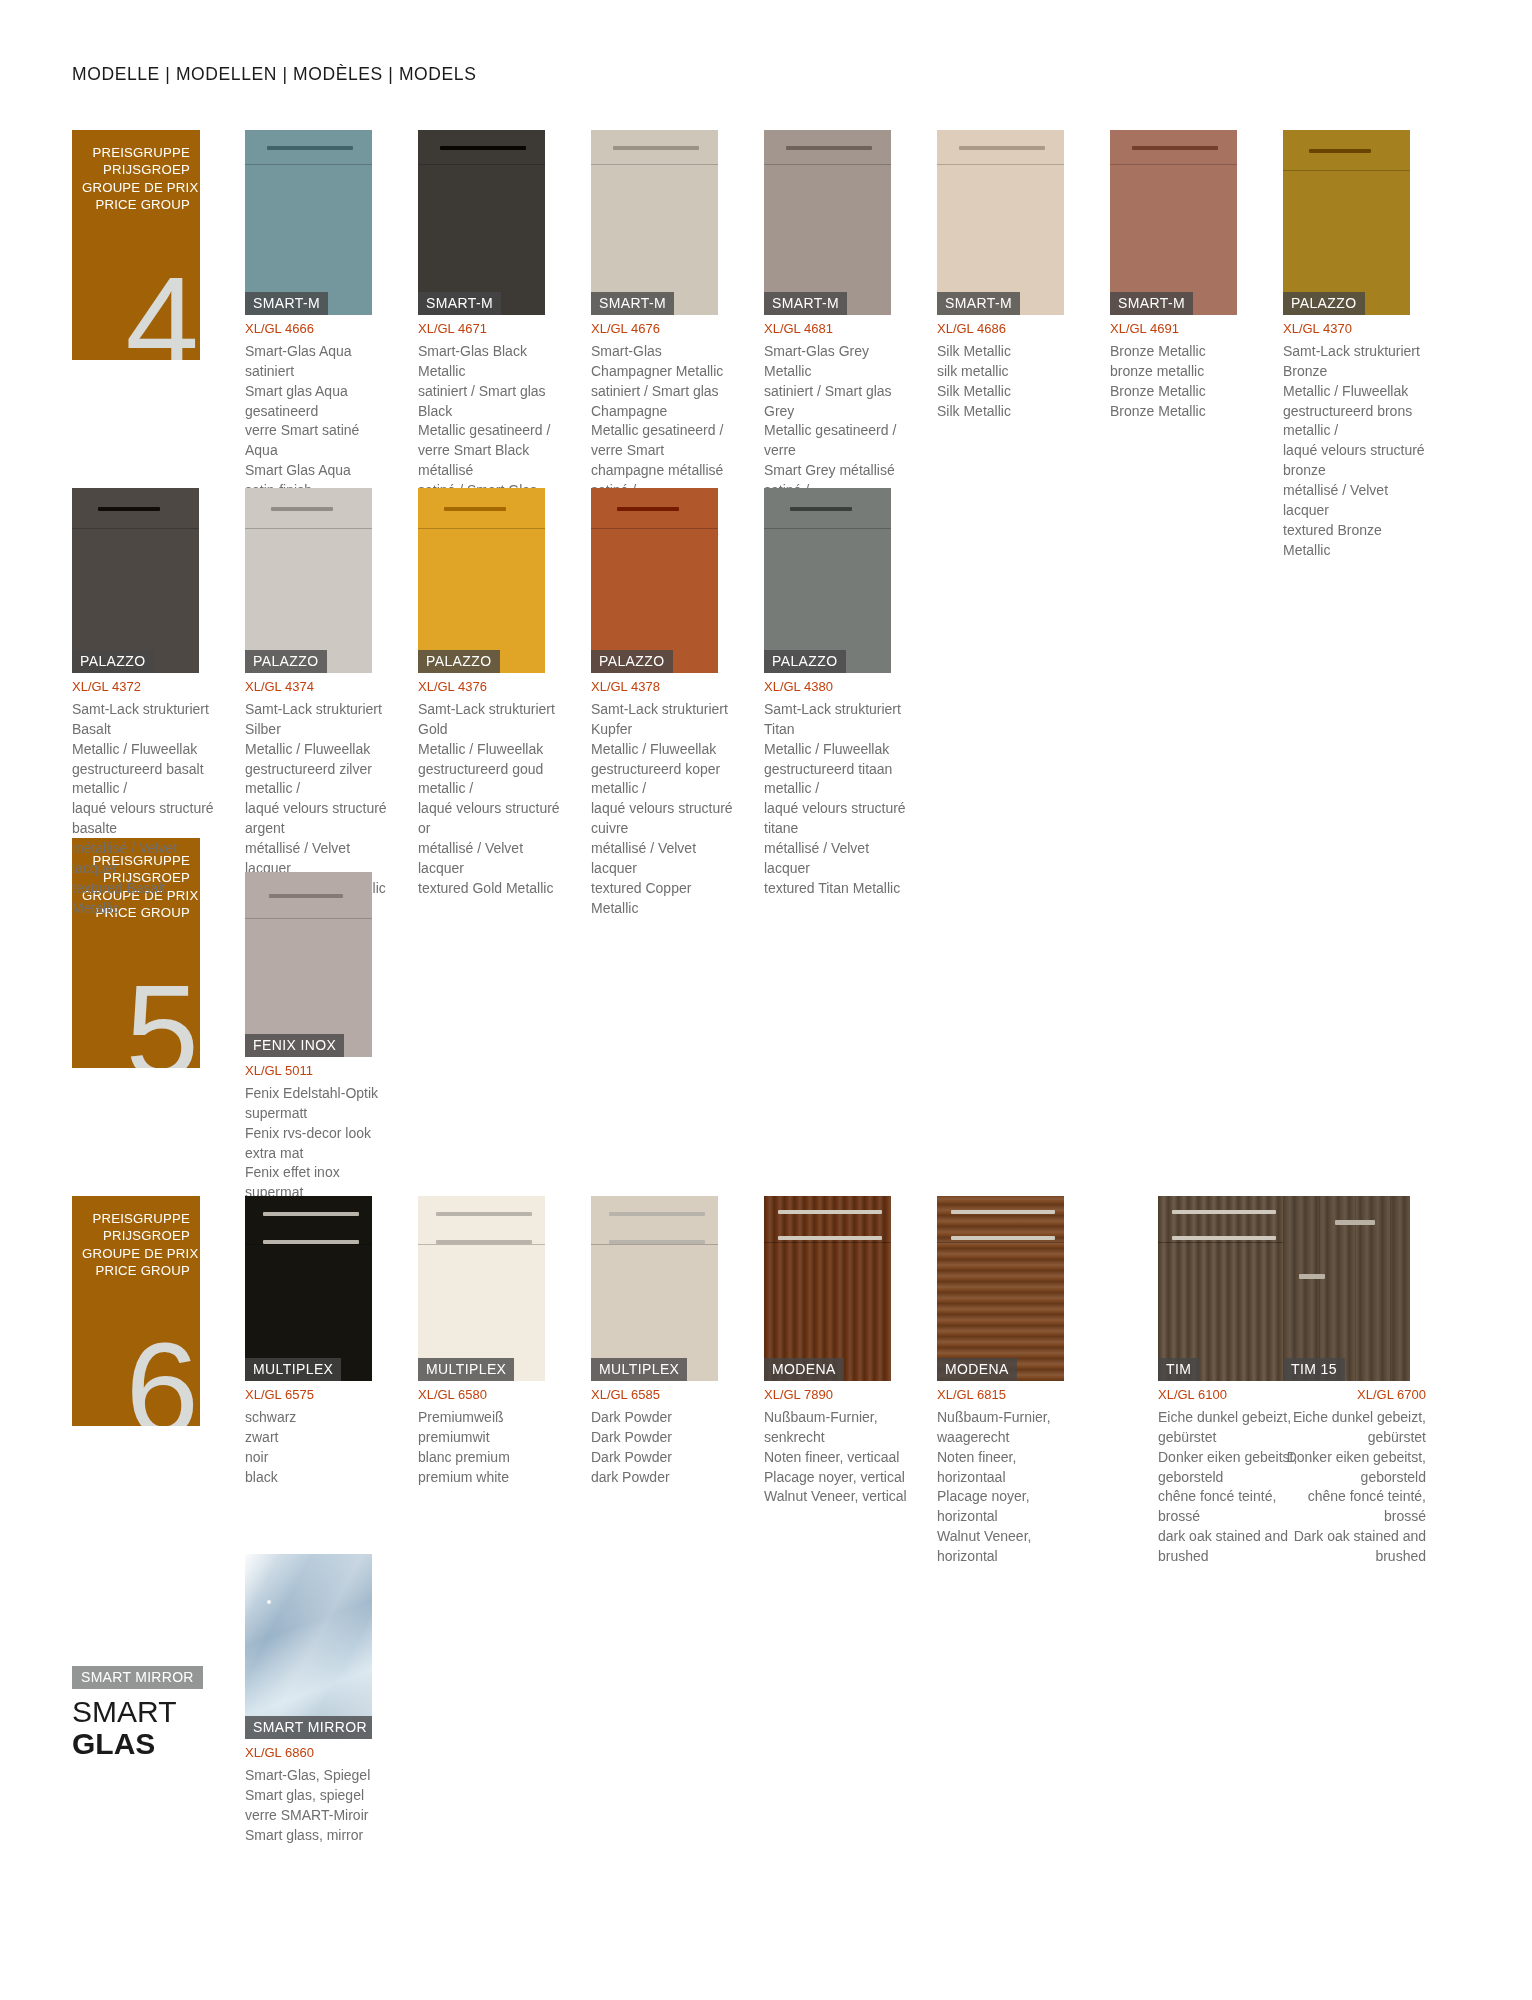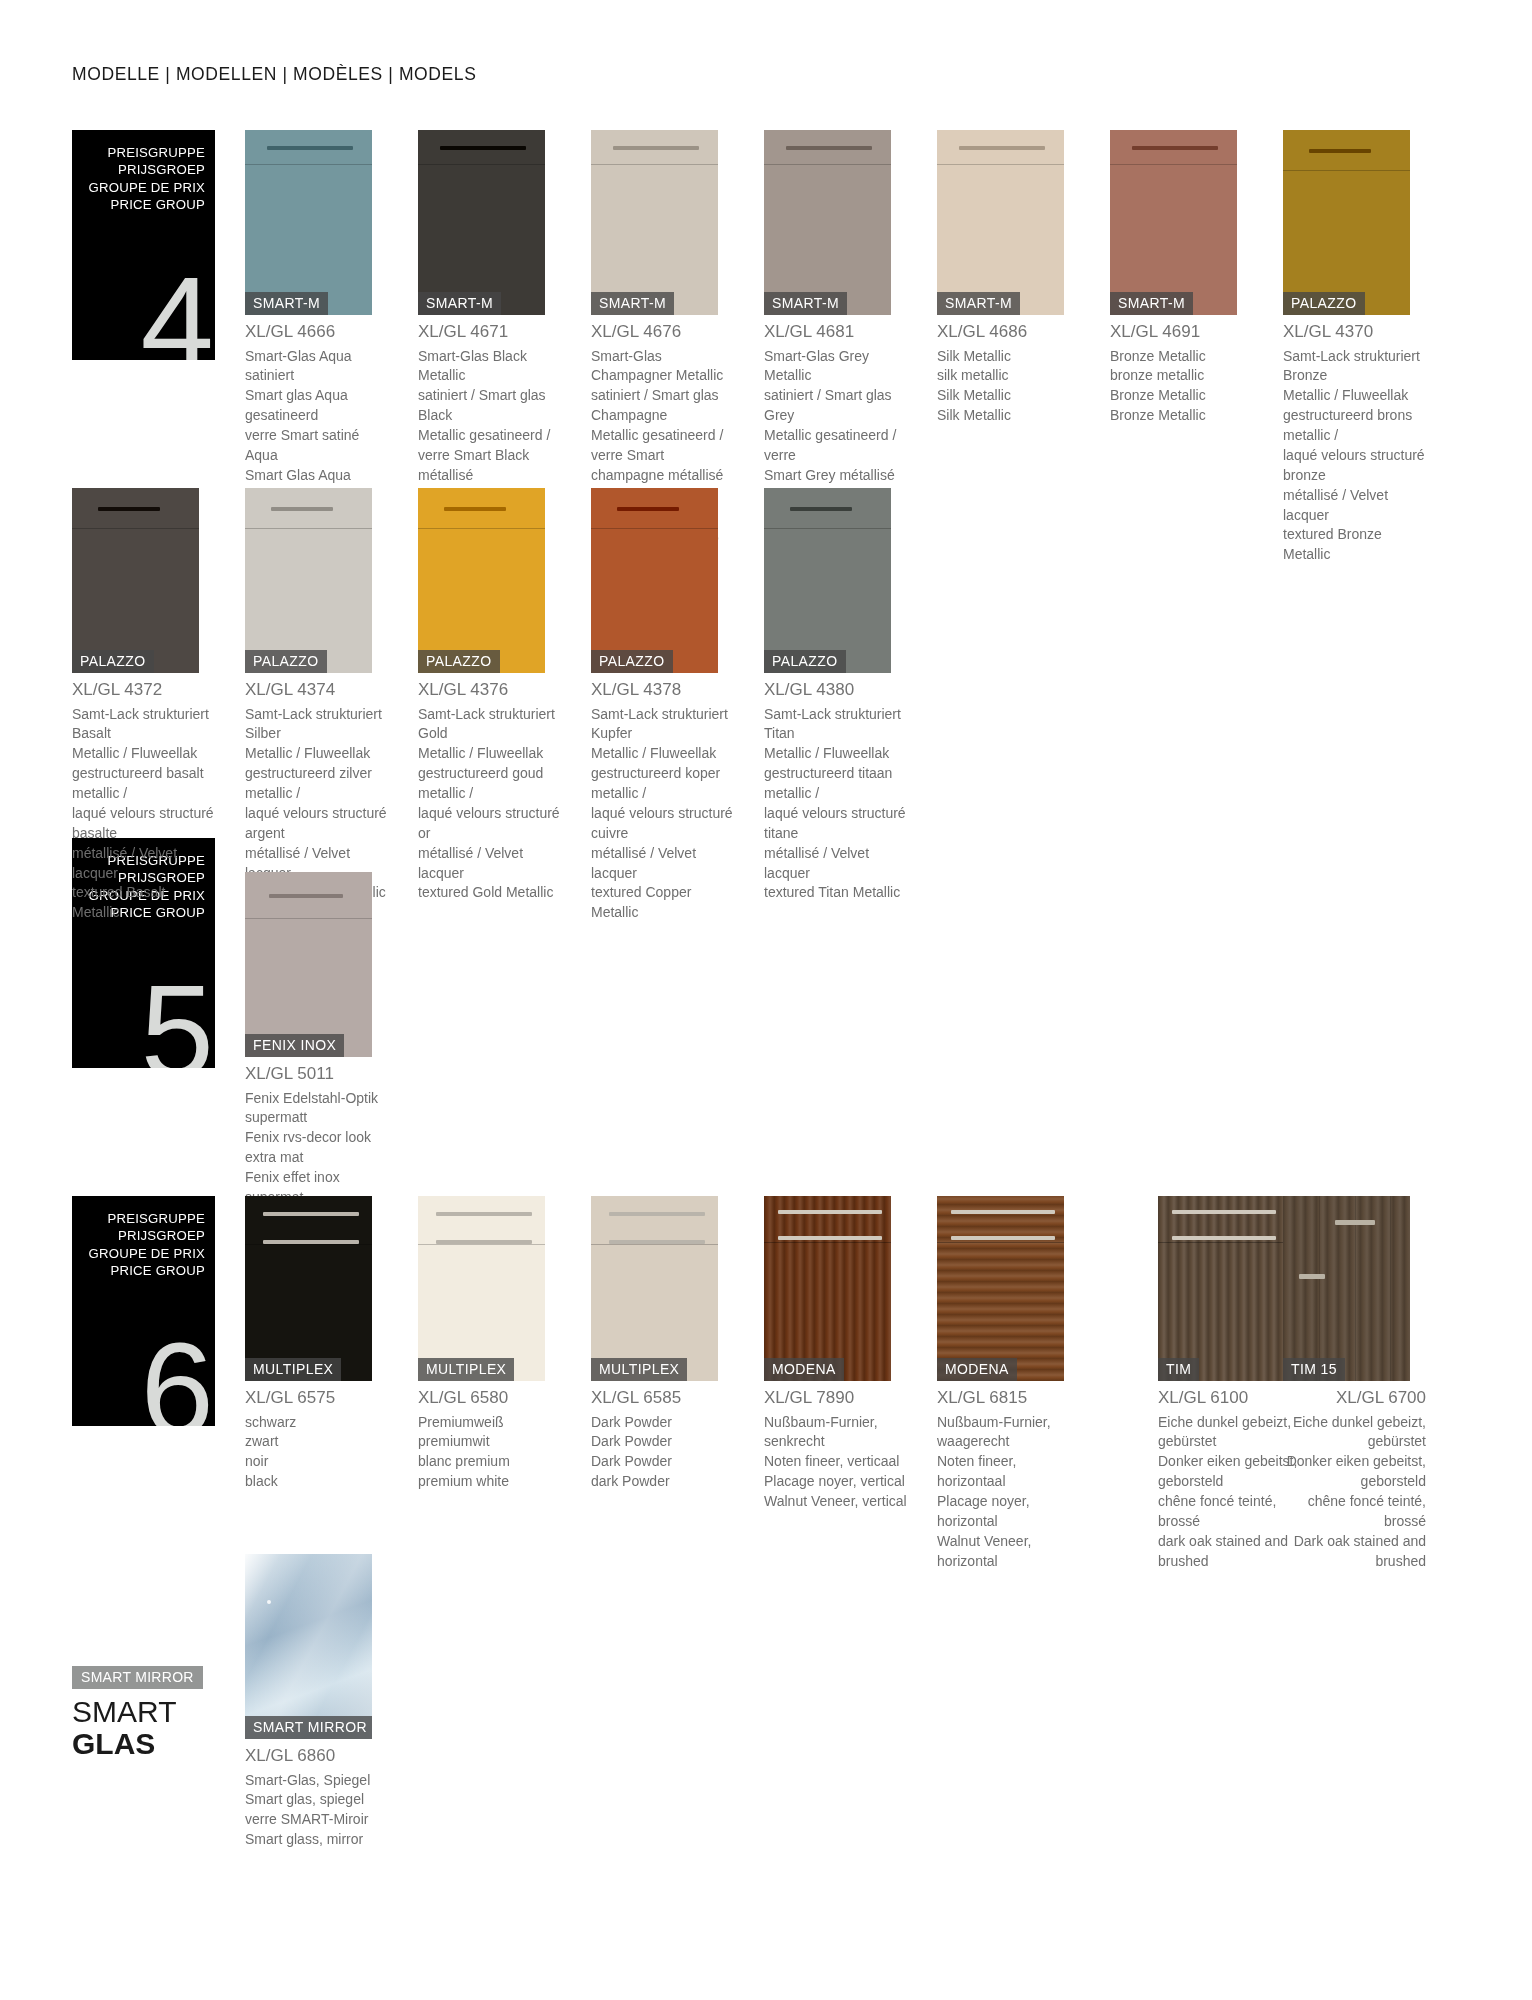--- a/index.html
+++ b/index.html
@@ -21,22 +21,22 @@
     letter-spacing: 0.6px;
     color: #1a1a1a;
     font-weight: 400;
     white-space: nowrap;
   }
   .cell { position: absolute; width: 143px; }
 
   
   .pg-block {
     position: absolute;
-    width: 143px;
-    background: #000000;
+    width: 128px;
+    background: #a16207;
     color: #ffffff;
     overflow: hidden;
   }
   .pg-labels {
     padding: 14px 10px 0 10px;
     text-align: right;
     font-size: 13.2px;
     line-height: 1.32;
     letter-spacing: 0.2px;
     font-weight: 400;
@@ -79,23 +79,23 @@
     line-height: 1.15;
     color: #ffffff;
     letter-spacing: 0.4px;
     background: rgba(70,70,70,0.78);
     white-space: nowrap;
   }
 
   
   .code {
     margin-top: 7px;
-    font-size: 17px;
+    font-size: 13px;
     line-height: 1.15;
-    color: #737373;
+    color: #c2410c;
     font-weight: 400;
     white-space: nowrap;
   }
   .desc {
     margin-top: 5px;
     font-size: 14px;
     line-height: 1.42;
     color: #6f6f6f;
     white-space: pre-line;
   }

